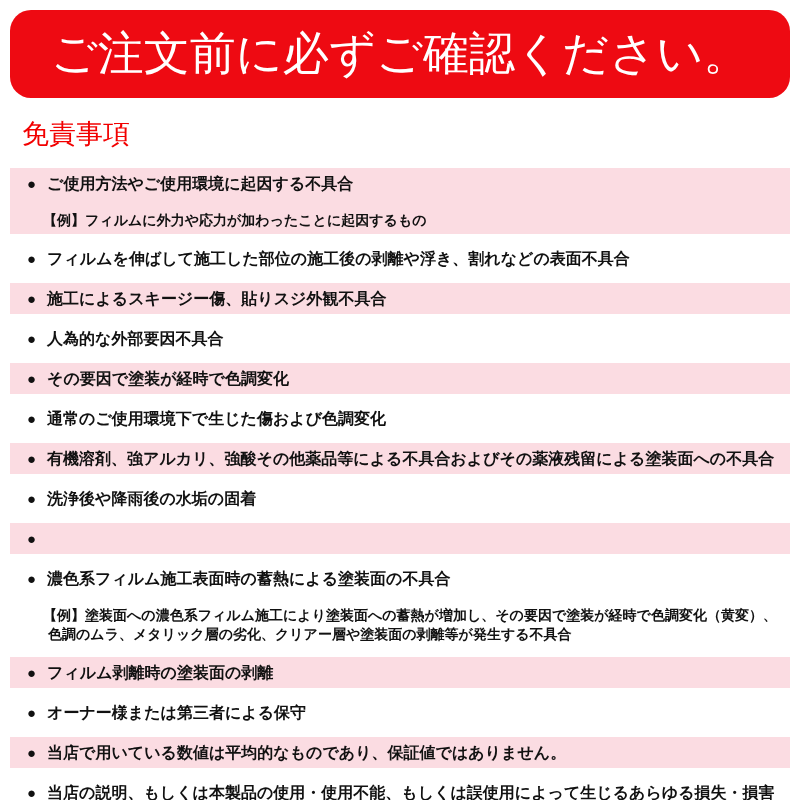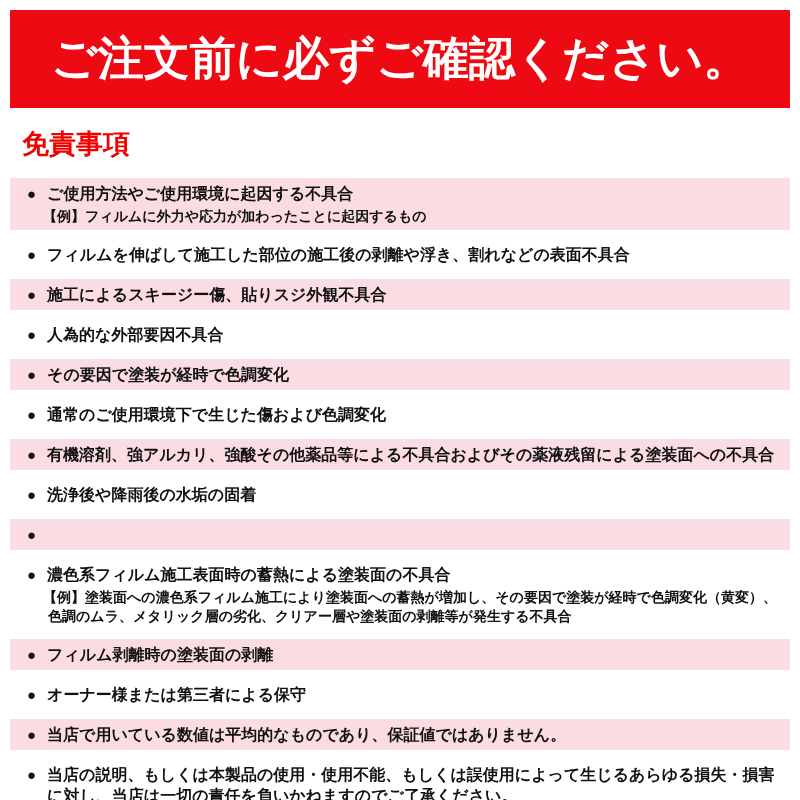--- a/index.html
+++ b/index.html
@@ -5,52 +5,53 @@
   html, body { margin: 0; padding: 0; }
   body {
     width: 800px; height: 800px;
     background: #ffffff;
     overflow: hidden;
     font-family: "Liberation Sans", "DejaVu Sans", sans-serif;
     color: #111111;
   }
   .banner {
     margin: 10px 10px 0 10px;
-    width: 780px; height: 98px;
+    width: 780px; height: 88px;
     background: #ee0a12;
     color: #ffffff;
     display: flex; align-items: center; justify-content: center;
-    font-size: 46px; font-weight: bold;
+    font-size: 46px; font-weight: normal;
     white-space: nowrap;
     letter-spacing: 0px;
+    border-radius: 21px;
   }
   .heading {
     margin: 22px 0 20px 22px;
-    font-size: 27px; font-weight: bold;
+    font-size: 27px; font-weight: normal;
     line-height: 1.05;
     color: #f20000;
   }
   .list { margin: 0 10px; width: 780px; }
   .item {
     padding: 5px 8px 5px 0;
     margin-bottom: 9px;
   }
   .item:nth-child(odd) { background: #fbdce2; }
   .main {
     display: flex;
     font-size: 16px; font-weight: bold;
     line-height: 21px;
   }
   .bullet {
     flex: 0 0 auto;
     margin-left: 17px; margin-right: 11px;
     font-size: 15px; line-height: 21px;
   }
   .ex {
-    margin-left: 33px; margin-top: 3px;
+    margin-left: 33px; margin-top: 17px;
     font-size: 14px; font-weight: bold;
     line-height: 18px;
   }
   .ex-cont { margin-left: 38px; margin-top: 1px; }
 </style>
 </head>
 <body>
 
 <div class="banner">
   <span>ご注文前に必ずご確認ください。</span>

